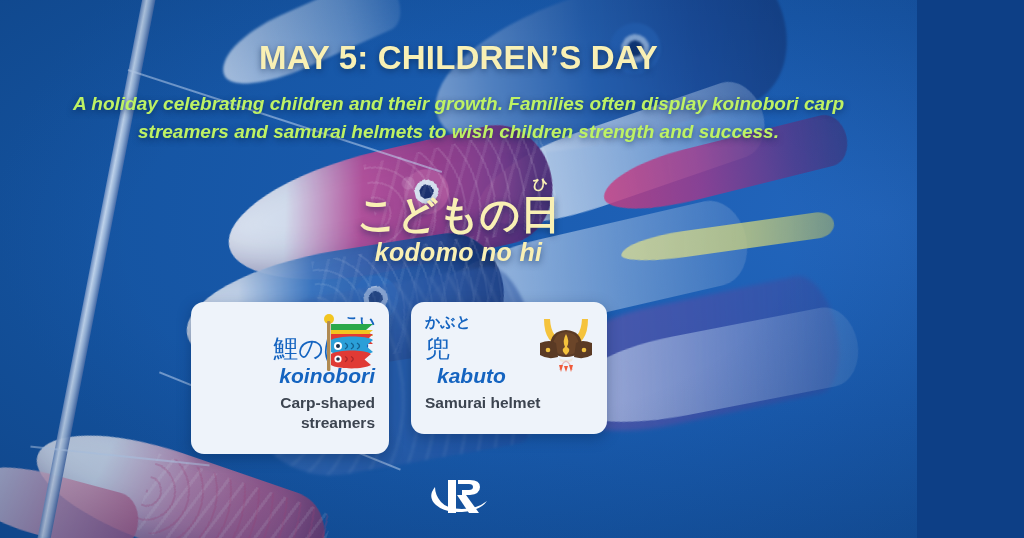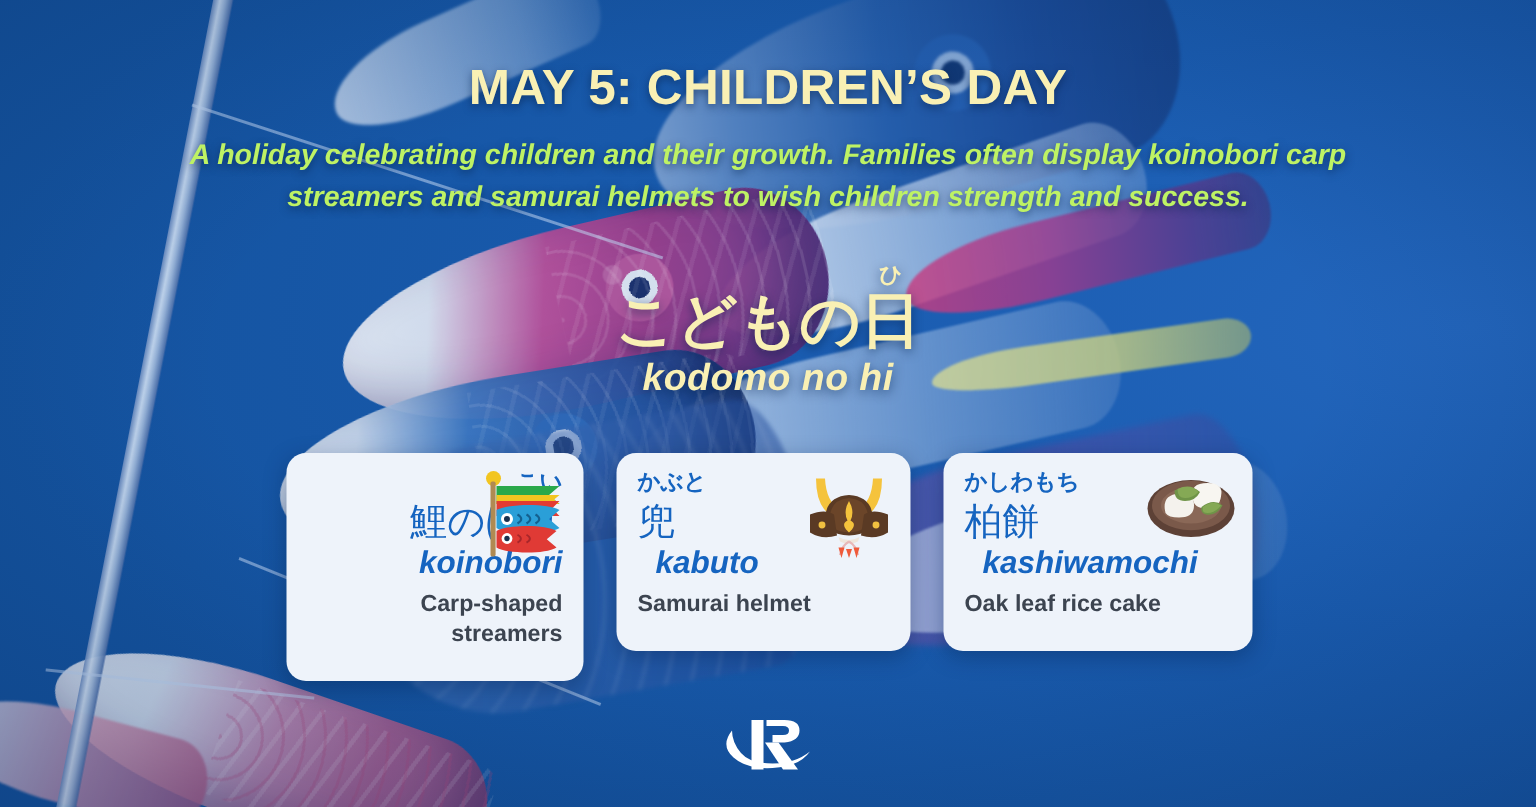--- a/index.html
+++ b/index.html
@@ -1,19 +1,19 @@
 <!DOCTYPE html>
 <html><head>
 <meta charset="utf-8">
 <style>
   html,body{margin:0;padding:0;background:#0d3f86;}
   body{font-family:"Liberation Sans","DejaVu Sans",sans-serif;}
 
   .stage{
-    position:relative;width:1024px;height:538px;overflow:hidden;
+    position:relative;width:917px;height:538px;overflow:hidden;
     background:#1a5cb0;
   }
 
   
   .bg{position:absolute;inset:0;overflow:hidden;}
   .sky{
     position:absolute;inset:-10%;
     background:
       radial-gradient(ellipse 80% 70% at 88% 42%, #2366bd 0%, #1a5cb0 45%, #14539f 100%),
       linear-gradient(160deg,#1c5fb5 0%,#14529e 70%,#0f4a94 100%);
@@ -300,39 +300,20 @@
           <path d="M36 55 l2,7 l2,-7 z" fill="#ef5a3a"></path>
           <path d="M31 56 l2,6 l2,-6 z" fill="#ef5a3a"></path>
         </svg>
       </div>
       <p class="kana">かぶと</p>
       <p class="kanji">兜</p>
       <p class="romaji">kabuto</p>
       <p class="desc">Samurai helmet</p>
     </div>
 
-    <div class="card c3">
-      <div class="card-icon">
-        <svg viewBox="0 0 62 46" width="62" height="46">
-          <ellipse cx="31" cy="25" rx="29" ry="19" fill="#5d4136"></ellipse>
-          <ellipse cx="31" cy="23" rx="26" ry="16.5" fill="#7a594a"></ellipse>
-          <ellipse cx="31" cy="23" rx="20" ry="12" fill="#8a6857"></ellipse>
-          <path d="M14 28 q-3,-12 9,-13 q10,-1 10,8 q0,8 -10,8 q-7,0 -9,-3 z" fill="#f4f2ed"></path>
-          <path d="M32 18 q-2,-10 10,-10 q11,0 9,9 q-1,8 -10,8 q-8,0 -9,-7 z" fill="#f8f6f1"></path>
-          <path d="M20 13 q10,-5 17,1 q-3,6 -10,6 q-7,0 -7,-7 z" fill="#6f9448"></path>
-          <path d="M22 12 q9,-4 14,2 q-4,4 -9,4 q-5,0 -5,-6 z" fill="#85a955"></path>
-          <path d="M38 24 q8,-6 14,-1 q-4,7 -11,6 q-4,-1 -3,-5 z" fill="#6f9448"></path>
-          <path d="M39 24 q7,-5 12,-1 q-4,5 -9,5 q-4,0 -3,-4 z" fill="#85a955"></path>
-        </svg>
-      </div>
-      <p class="kana">かしわもち</p>
-      <p class="kanji">柏餅</p>
-      <p class="romaji">kashiwamochi</p>
-      <p class="desc">Oak leaf rice cake</p>
-    </div>
 
   </div>
 
   <div class="logo">
     <svg viewBox="0 0 66 44" width="66" height="44">
       <path d="M9 13 q-8 10 1 18 q9 8 26 7 q18 -1 25 -11 q-10 8 -25 8 q-15 0 -21 -7 q-6 -7 -6 -15 z" fill="#ffffff"></path>
       <rect x="22" y="6" width="8" height="33" fill="#ffffff"></rect>
       <path d="M32 6 h12 q10 0 10 7 q0 7 -10 8 h-8 v-5 h7 q4 0 4 -3 q0 -3 -4 -3 h-11 z" fill="#ffffff"></path>
       <path d="M31 21 l9 0 l13 18 l-10 0 z" fill="#ffffff"></path>
     </svg>

